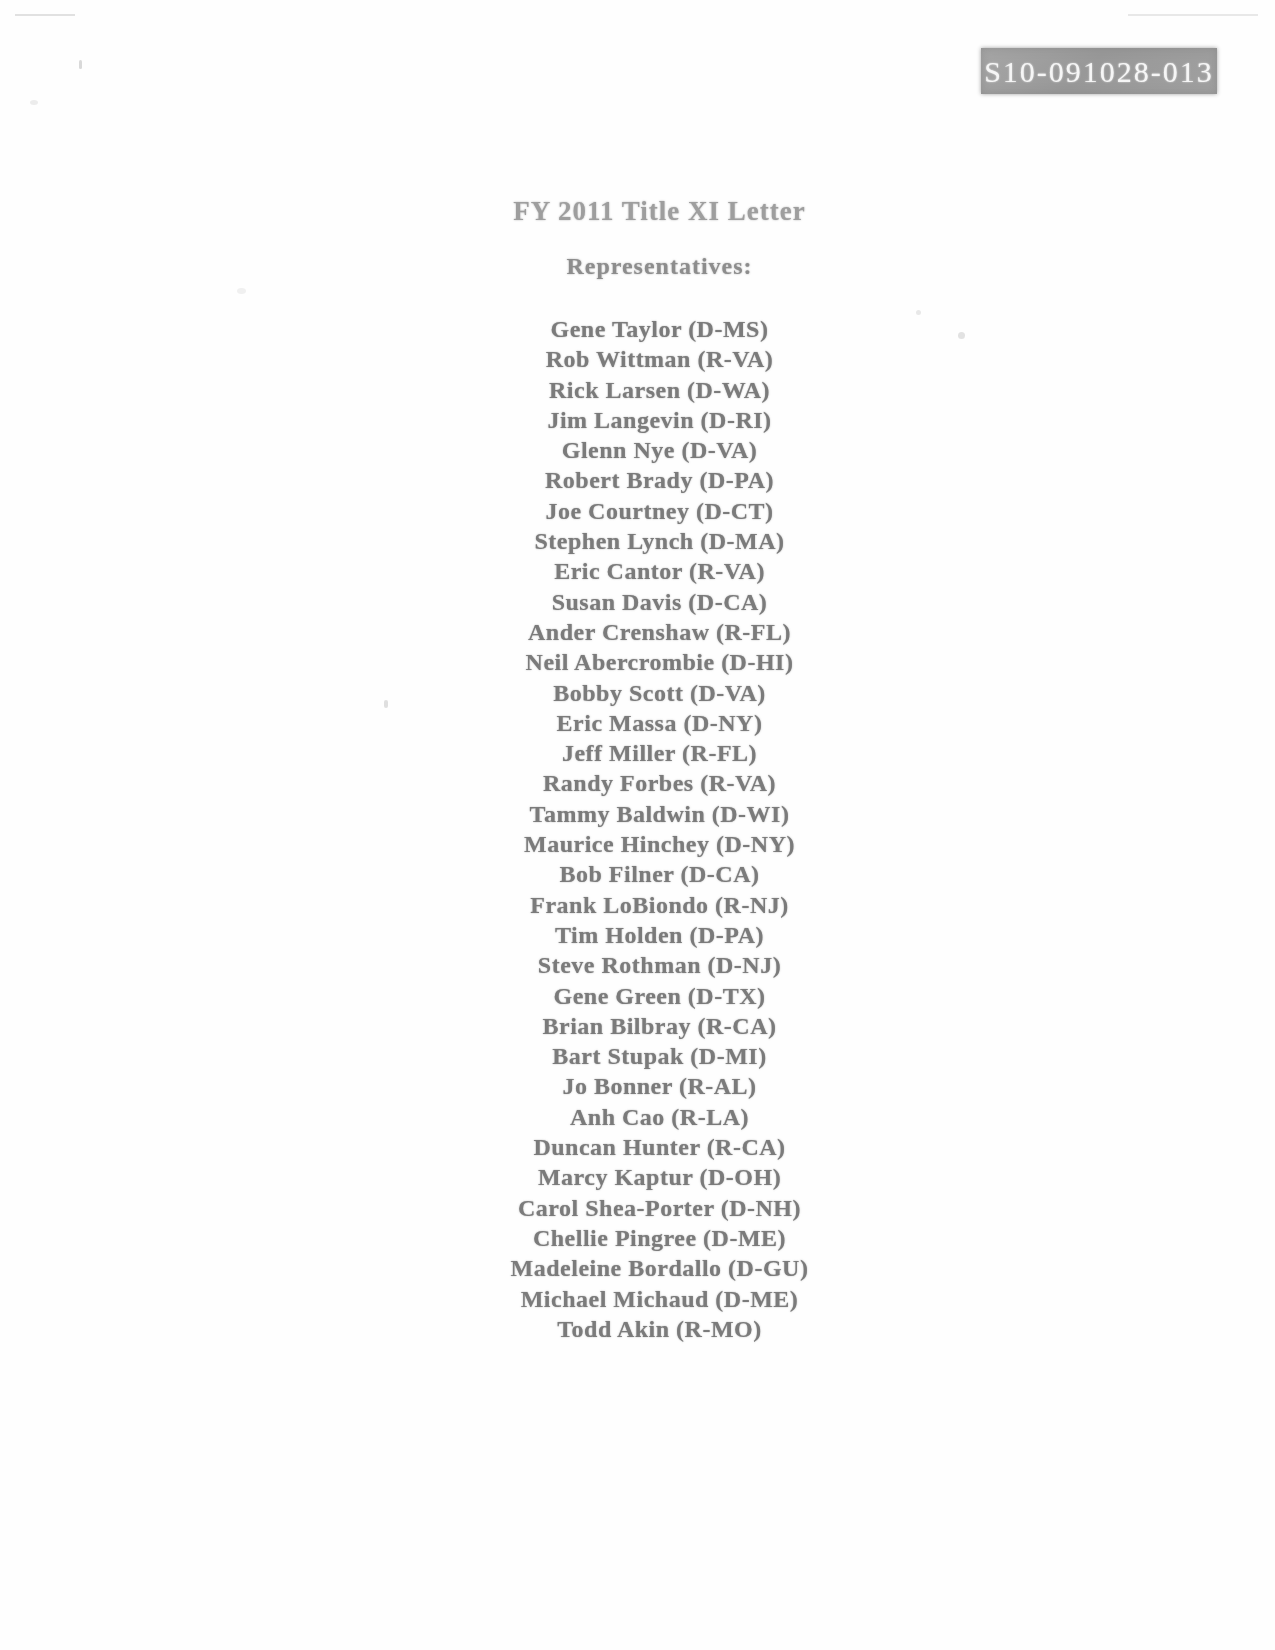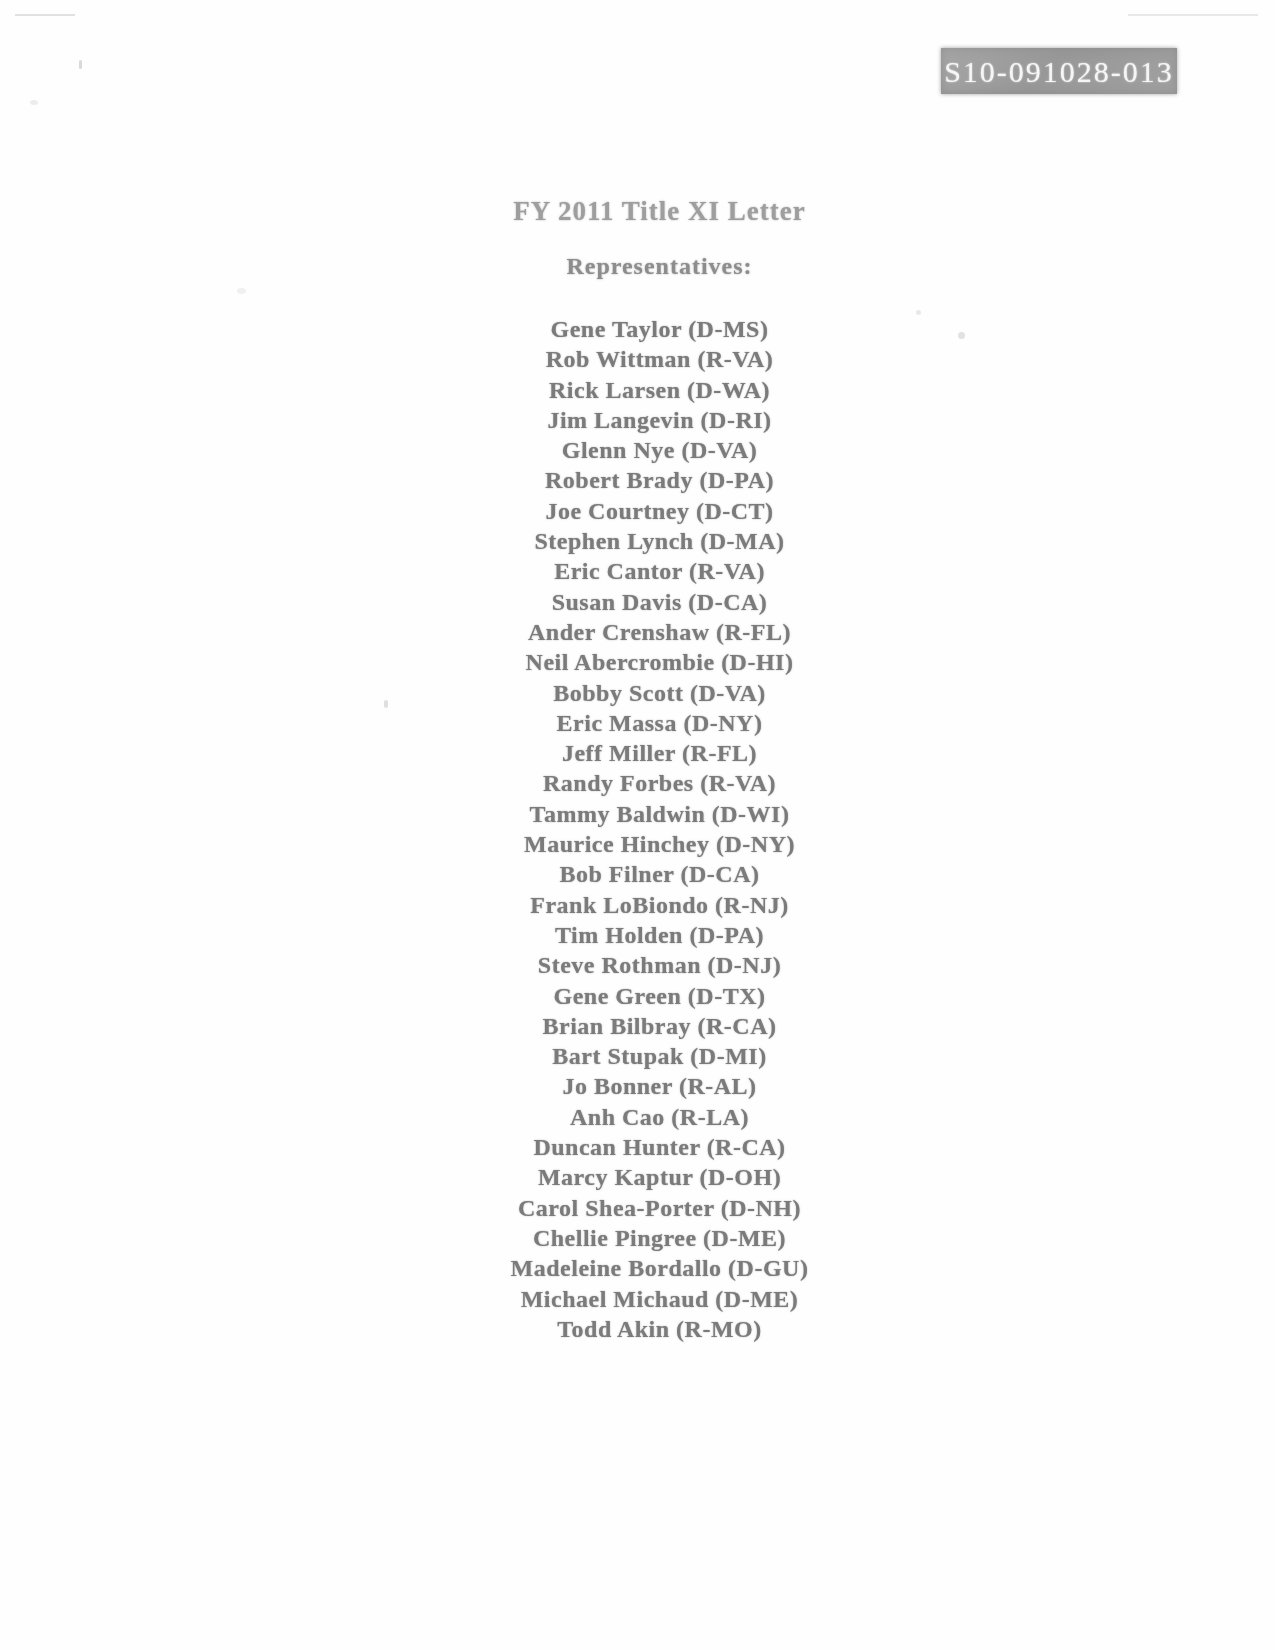--- a/index.html
+++ b/index.html
@@ -23,21 +23,21 @@
   .speck-1  { left: 79px;  top: 60px;  width: 3px;  height: 9px;  background: #c9c9c9; border-radius: 2px; opacity: .7; }
   .speck-2  { left: 958px; top: 332px; width: 7px;  height: 7px;  background: #d6d6d6; border-radius: 50%; opacity: .7; }
   .speck-3  { left: 384px; top: 700px; width: 4px;  height: 8px;  background: #d2d2d2; border-radius: 2px; opacity: .7; }
   .speck-4  { left: 30px;  top: 100px; width: 8px;  height: 5px;  background: #ececec; border-radius: 50%; }
   .speck-5  { left: 237px; top: 288px; width: 9px;  height: 6px;  background: #f0f0f0; border-radius: 50%; }
   .speck-6  { left: 916px; top: 310px; width: 5px;  height: 5px;  background: #e8e8e8; border-radius: 50%; }
 
   
   .stamp {
     position: absolute;
-    left: 941px;
+    left: 981px;
     top: 48px;
     width: 236px;
     height: 46px;
     line-height: 47px;
     text-align: center;
     background: linear-gradient(135deg, #a6a6a6 0%, #989898 45%, #a0a0a0 100%);
     color: #f6f6f6;
     font-size: 30px;
     letter-spacing: 2px;
     text-shadow: 0 0 2px rgba(255,255,255,.75);

